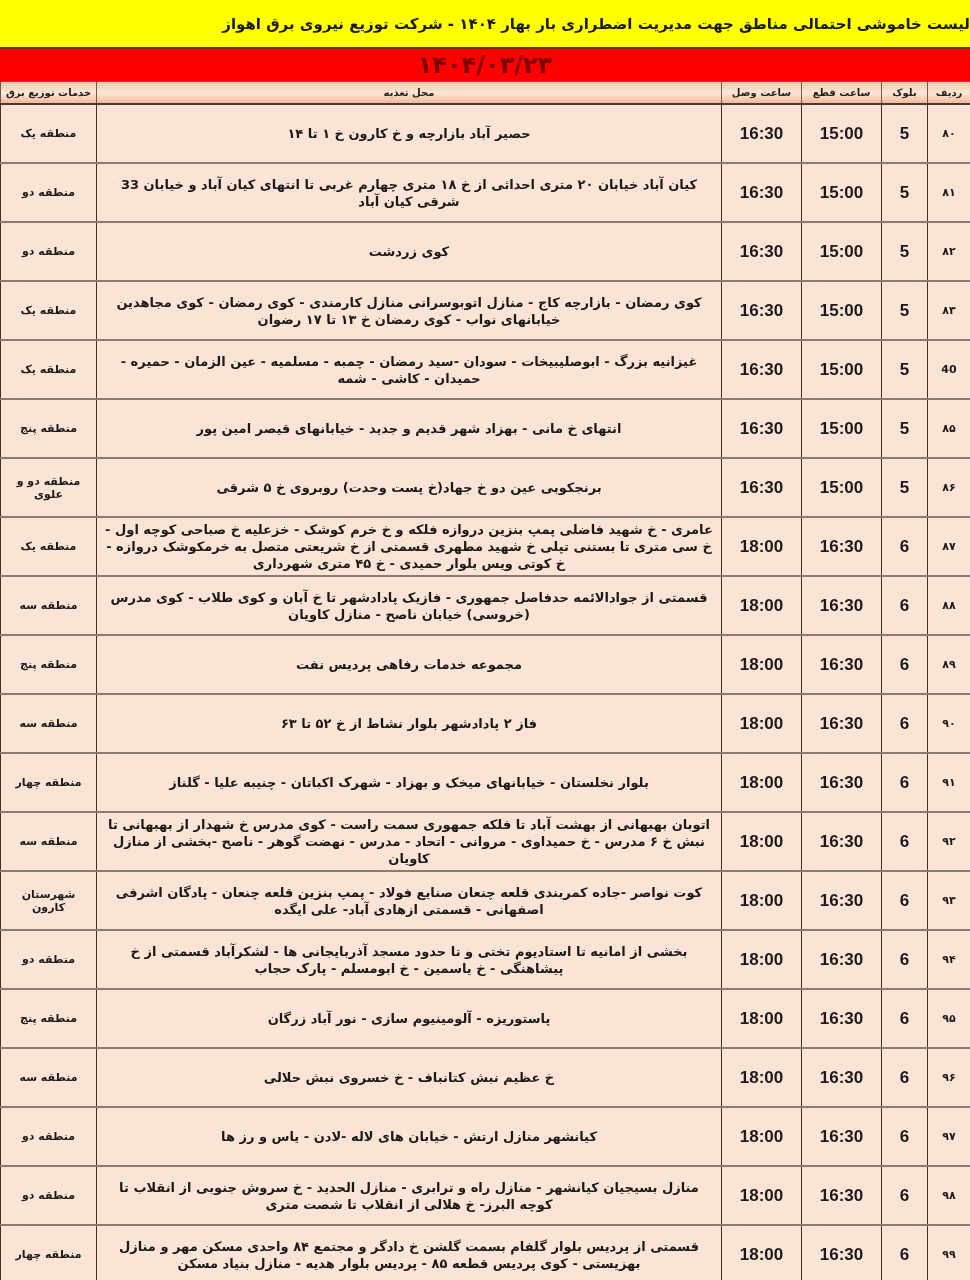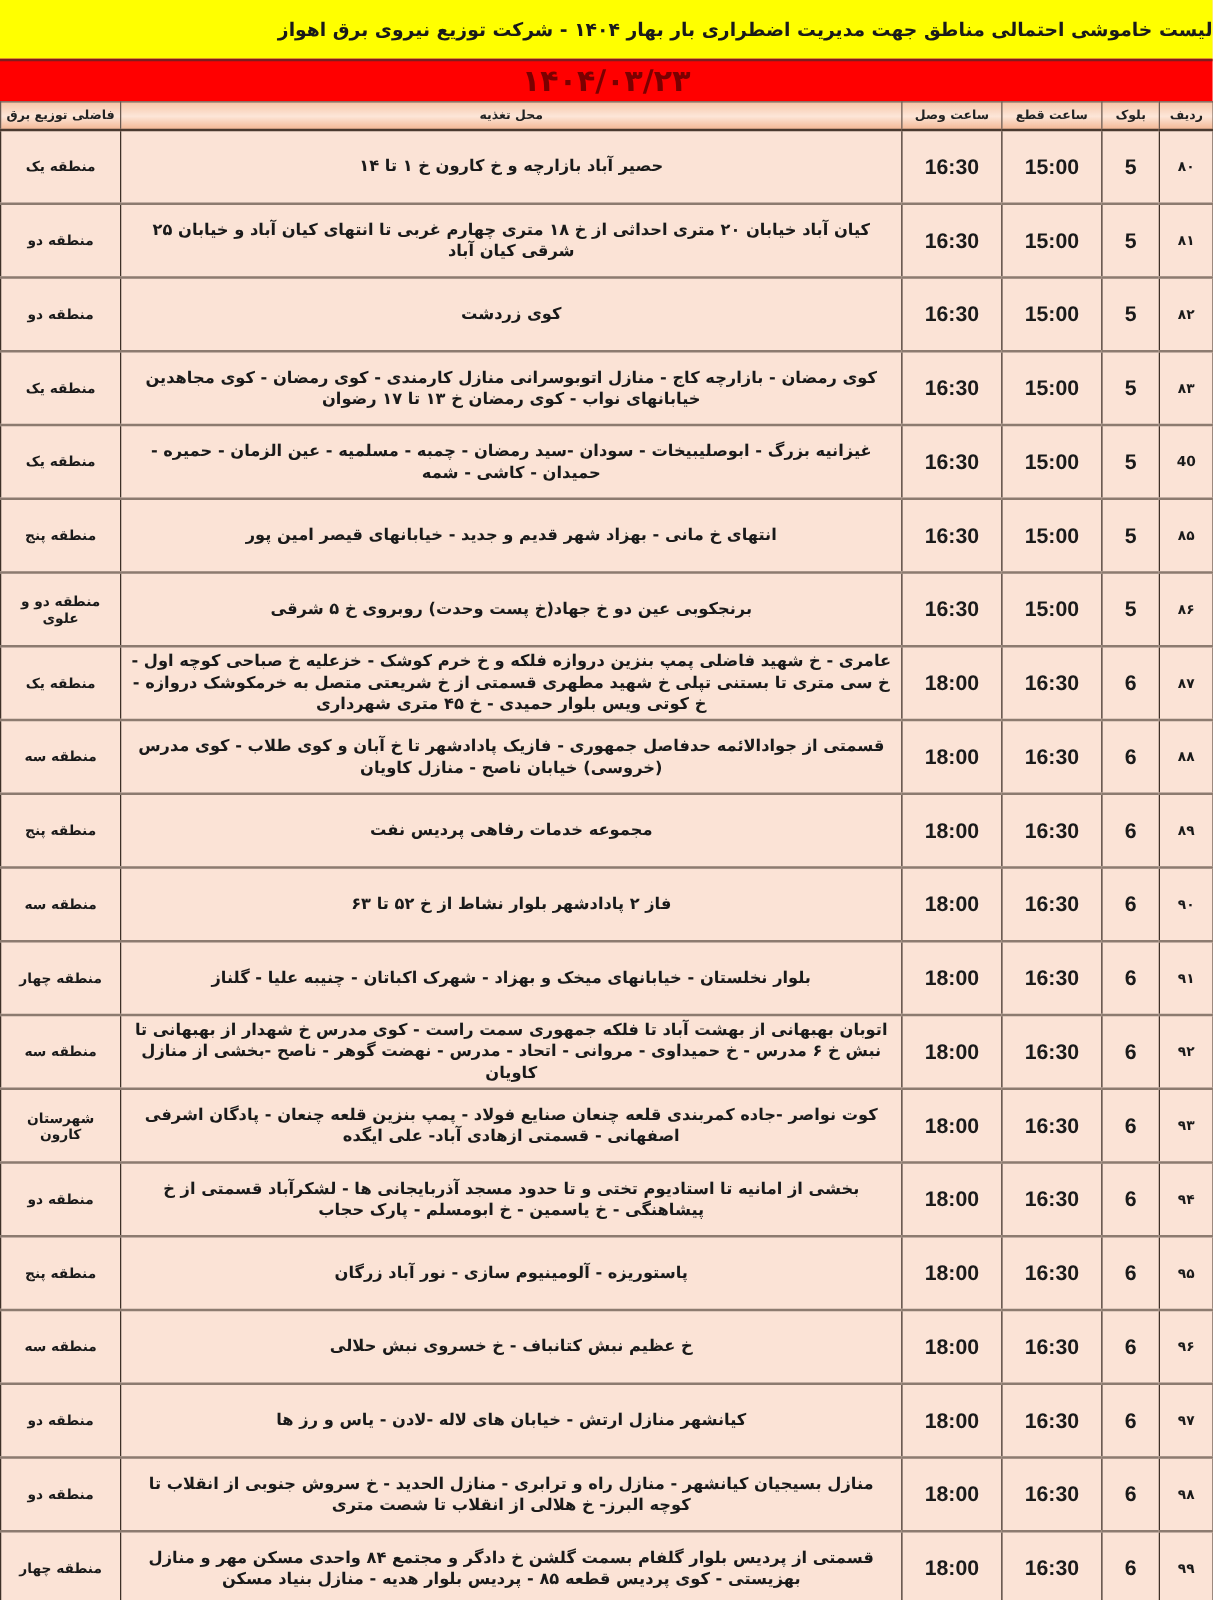--- a/index.html
+++ b/index.html
@@ -35,38 +35,38 @@
       <col style="width:625px">
       <col style="width:96px">
   </colgroup>
   <thead>
     <tr>
       <th>ردیف</th>
       <th>بلوک</th>
       <th>ساعت قطع</th>
       <th>ساعت وصل</th>
       <th>محل تغذیه</th>
-      <th>فاضلی توزیع برق</th>
+      <th>خدمات توزیع برق</th>
     </tr>
   </thead>
   <tbody id="rows">
       <tr>
         <td class="num">۸۰</td>
         <td class="block">5</td>
         <td class="time">15:00</td>
         <td class="time">16:30</td>
         <td class="loc">حصیر آباد بازارچه و خ کارون خ ۱ تا ۱۴</td>
         <td class="area">منطقه یک</td>
       </tr>
       <tr>
         <td class="num">۸۱</td>
         <td class="block">5</td>
         <td class="time">15:00</td>
         <td class="time">16:30</td>
-        <td class="loc">کیان آباد خیابان ۲۰ متری احداثی از خ ۱۸ متری چهارم غربی تا انتهای کیان آباد و خیابان ۲۵ شرقی کیان آباد</td>
+        <td class="loc">کیان آباد خیابان ۲۰ متری احداثی از خ ۱۸ متری چهارم غربی تا انتهای کیان آباد و خیابان 33 شرقی کیان آباد</td>
         <td class="area">منطقه دو</td>
       </tr>
       <tr>
         <td class="num">۸۲</td>
         <td class="block">5</td>
         <td class="time">15:00</td>
         <td class="time">16:30</td>
         <td class="loc">کوی زردشت</td>
         <td class="area">منطقه دو</td>
       </tr>

